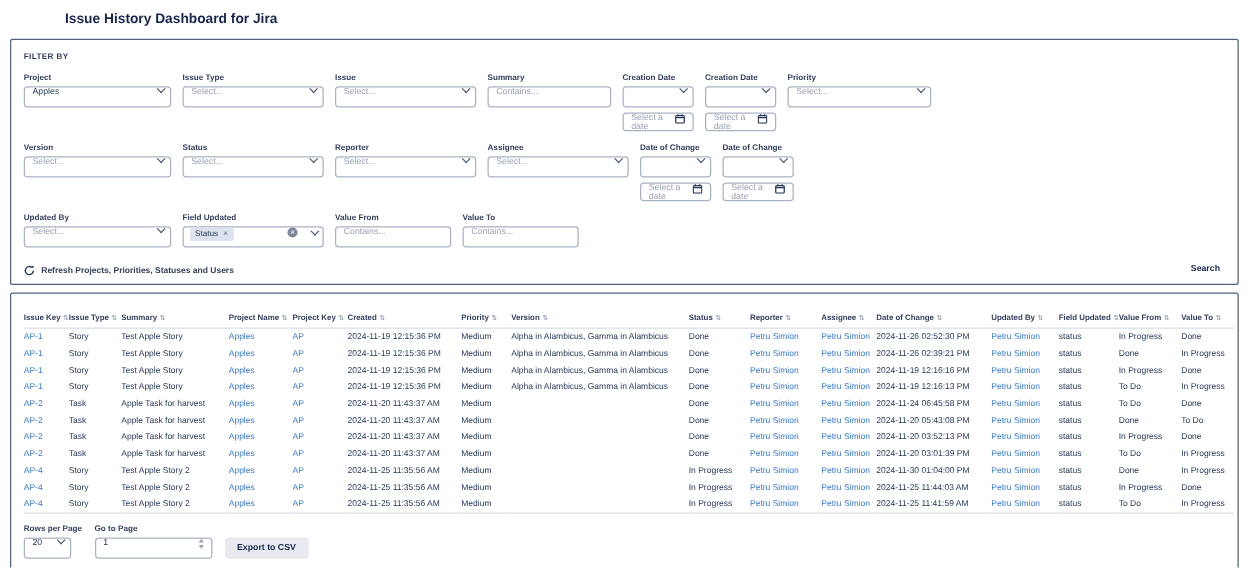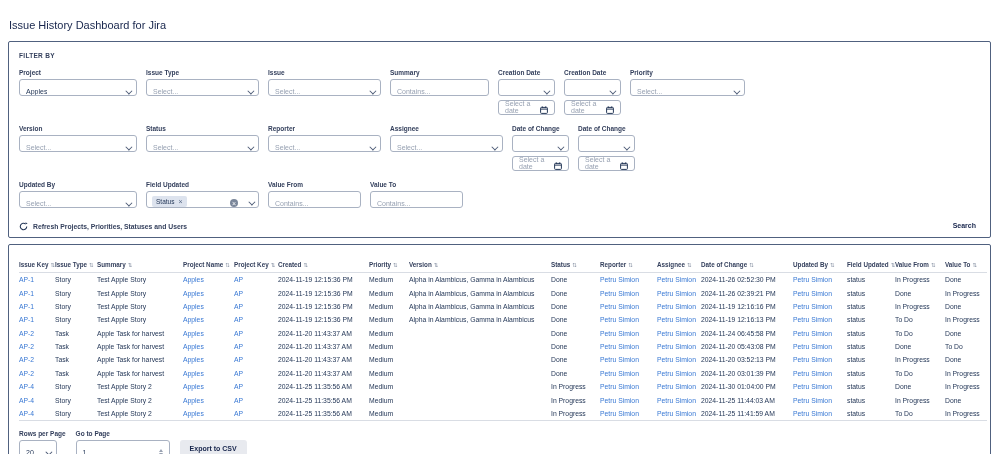--- a/index.html
+++ b/index.html
@@ -3,29 +3,29 @@
 <meta charset="utf-8">
 <style>
   :root{
     --title:#17254c; --text:#253858; --label:#333f5c; --link:#3878d4;
     --border_panel:#50617f; --border_input:#a9b2c2; --placeholder:#97a1b2;
     --chip_bg:#dde3ee; --muted:#8a94a6; --button_bg:#e8eaef; --divider:#d9dde4;
   }
   *{box-sizing:border-box;margin:0;padding:0;}
   html,body{width:999px;height:454px;overflow:hidden;background:#fff;
     font-family:"Liberation Sans",sans-serif;color:var(--text);}
-  .page-title{font-size:11px;font-weight:normal;color:var(--title);padding:19px 0 0 9px;}
+  .page-title{font-size:11px;font-weight:bold;color:var(--title);padding:9px 0 0 9px;margin-left:43px;}
   .panel{border:1px solid var(--border_panel);border-radius:2px;margin:0 8px;background:#fff;position:relative;}
   .filter-panel{margin-top:10px;padding:10px 10px 6px 10px;}
   .section-label{font-size:6.5px;font-weight:bold;color:var(--label);letter-spacing:.3px;}
   .f-row{display:flex;align-items:flex-start;gap:9px;margin-top:10px;}
   .f-label{font-size:6.5px;font-weight:bold;color:var(--label);margin-bottom:3px;white-space:nowrap;}
   .select,.text-input,.date-input,.num-input{
     height:17px;border:1px solid var(--border_input);border-radius:3px;background:#fff;
-    display:flex;align-items:flex-end;padding:0 6px;font-size:7px;color:var(--text);}
+    display:flex;align-items:flex-start;padding:0 6px;font-size:7px;color:var(--text);}
   .select{justify-content:space-between;cursor:pointer;}
   .sel-text{white-space:nowrap;overflow:hidden;}
   .ph{color:var(--placeholder);}
   .chev{width:5px;height:5px;border-right:1.2px solid #4a5874;border-bottom:1.2px solid #4a5874;
     transform:rotate(45deg) translateY(-2px);flex:0 0 auto;margin-left:4px;}
   input{font-family:"Liberation Sans",sans-serif;font-size:7px;color:var(--text);border:none;outline:none;width:100%;background:transparent;}
   input::placeholder{color:var(--placeholder);}
   .date-wrap{display:flex;flex-direction:column;}
   .date-input{height:15px;margin-top:4px;justify-content:space-between;}
   .cal-icon{flex:0 0 auto;margin-left:3px;}

